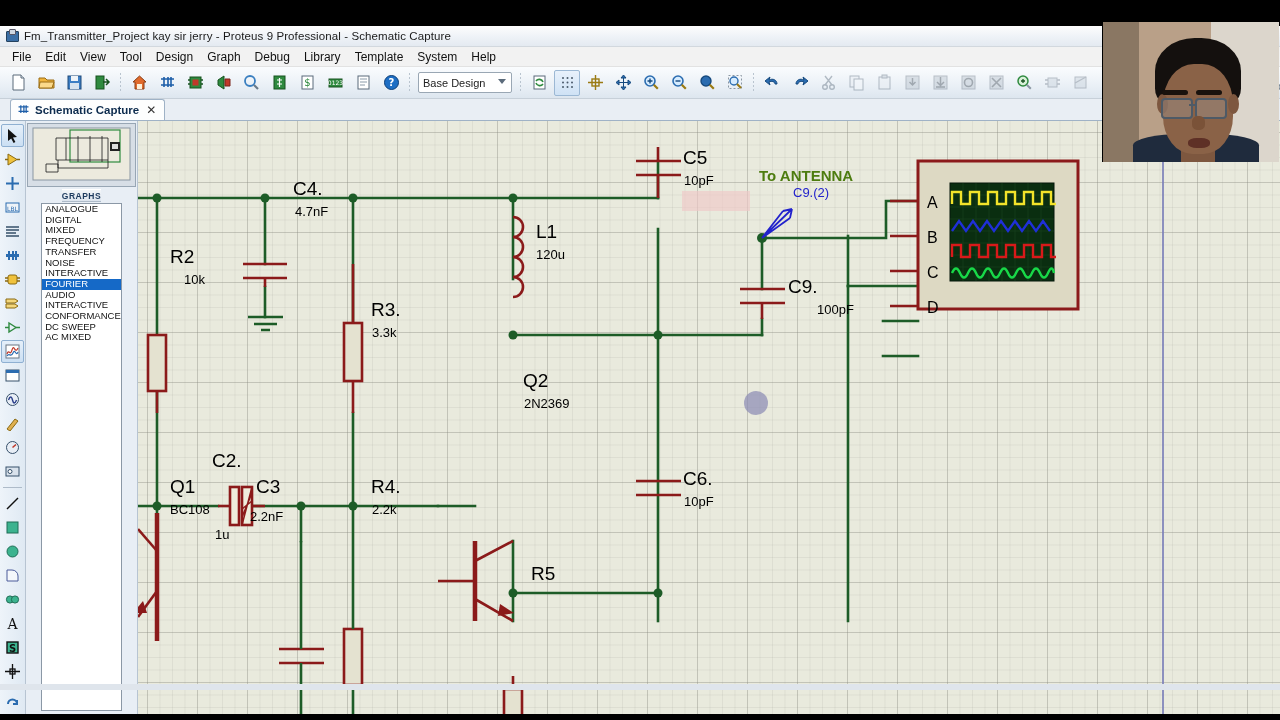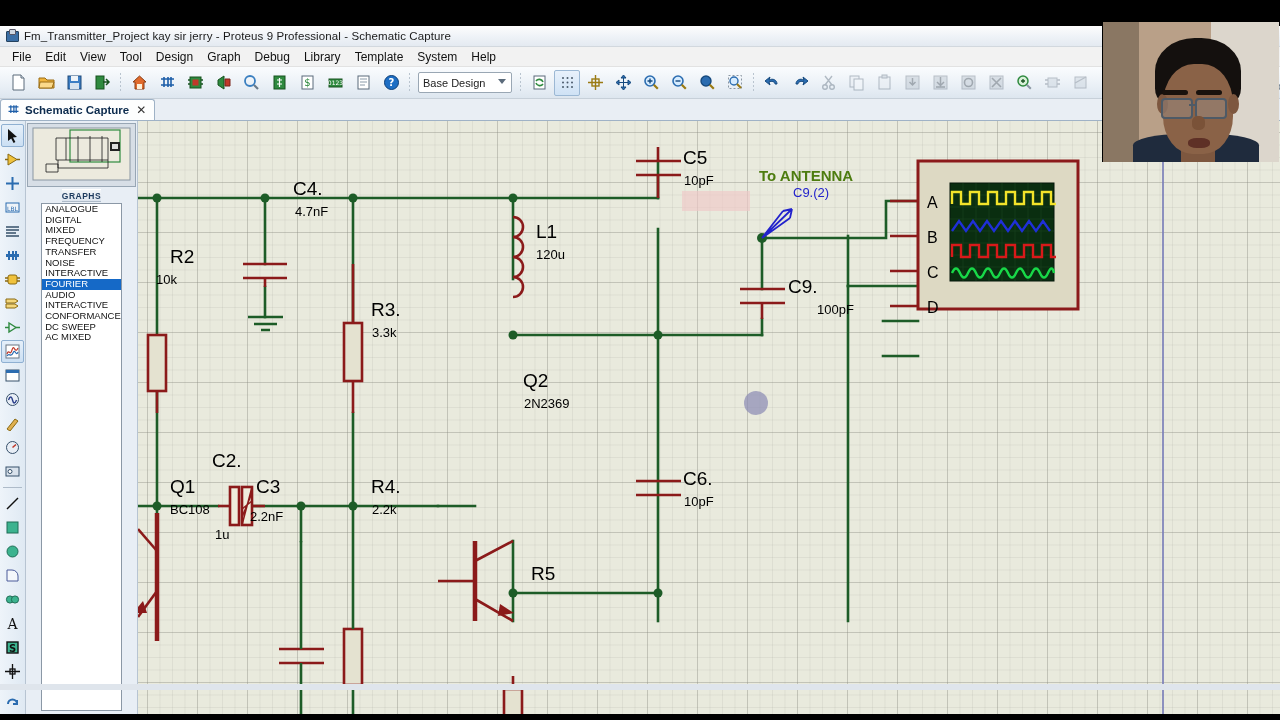--- a/index.html
+++ b/index.html
@@ -42,21 +42,21 @@
   .tbtn svg{display:block;}
   .tbtn.dim{opacity:.42;}
   #design-select{width:88px;height:19px;margin:0 4px;background:#fff;border:1px solid #9aa7b4;
     border-radius:2px;display:flex;align-items:center;font-size:11px;padding-left:4px;
     color:#222;position:relative;flex:0 0 auto;}
   #design-select .chev{position:absolute;right:5px;top:6px;width:0;height:0;
     border-left:4px solid transparent;border-right:4px solid transparent;border-top:5px solid #5b6b7b;}
 
   
   #tabstrip{height:21px;background:#e9eef4;border-bottom:1px solid #9fb2c6;
-    display:flex;align-items:flex-end;padding-left:0;}
+    display:flex;align-items:flex-end;padding-left:10px;}
   #doc-tab{height:20px;background:#fdfefe;border:1px solid #9fb2c6;border-bottom:none;
     border-radius:3px 3px 0 0;display:flex;align-items:center;padding:0 6px;gap:5px;
     font-size:11.5px;font-weight:bold;color:#0d2c4e;}
   #doc-tab .tabclose{font-size:12px;font-weight:bold;color:#333;padding:0 2px;}
 
   
   #body{position:relative;height:593px;display:flex;background:#d9e3ee;}
 
   
   #vtool{width:25px;flex:0 0 25px;background:linear-gradient(to right,#eef4fa,#dfe9f3);
@@ -781,21 +781,21 @@
 
           <g stroke="#2222cc" stroke-width="1.8" fill="none">
             <path d="M624 117 L654 88 M654 88 L645 90 M654 88 L652 97 M624 117 L645 90 M624 117 L652 97"></path>
           </g>
         </svg>
 
         <div class="lbl ref" style="left:155px;top:57px;">C4.</div>
         <div class="lbl val" style="left:157px;top:83px;">4.7nF</div>
 
         <div class="lbl ref" style="left:32px;top:125px;">R2</div>
-        <div class="lbl val" style="left:18px;top:151px;">10k</div>
+        <div class="lbl val" style="left:46px;top:151px;">10k</div>
 
         <div class="lbl ref" style="left:74px;top:329px;">C2.</div>
         <div class="lbl val" style="left:77px;top:406px;">1u</div>
 
         <div class="lbl ref" style="left:233px;top:178px;">R3.</div>
         <div class="lbl val" style="left:234px;top:204px;">3.3k</div>
 
         <div class="lbl ref" style="left:398px;top:100px;">L1</div>
         <div class="lbl val" style="left:398px;top:126px;">120u</div>
 

